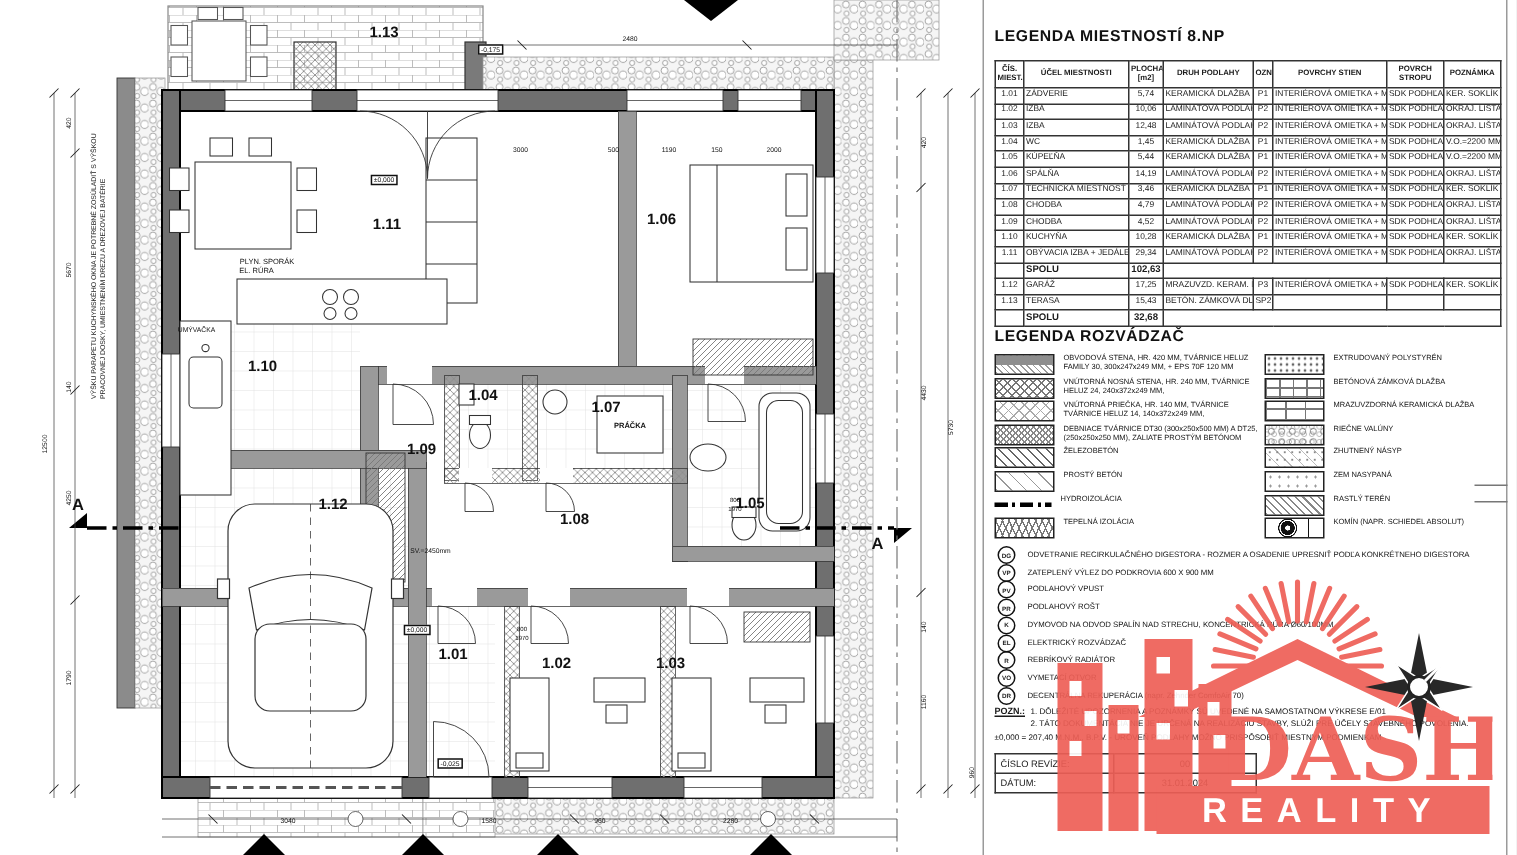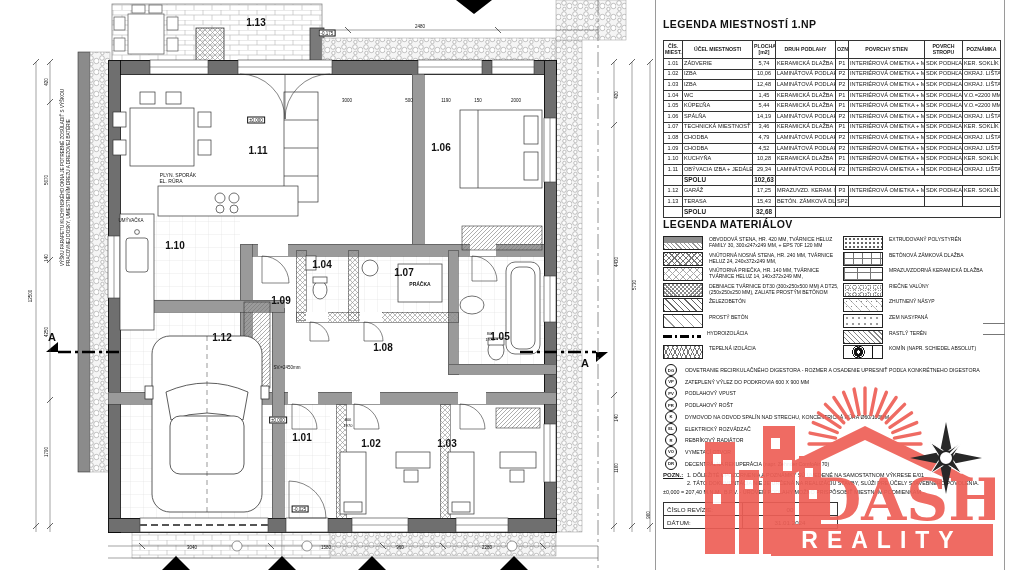--- a/index.html
+++ b/index.html
@@ -372,21 +372,21 @@
         <span class="plan-label" style="left: 400px; top: 547px; font-size: 4.5px;">960</span>
         <span class="plan-label" style="left: 487px; top: 547px; font-size: 4.5px;">2280</span>
         <span class="plan-label" style="left: 490px; top: 333px; font-size: 4px;">800</span>
         <span class="plan-label" style="left: 490px; top: 339px; font-size: 4px;">1970</span>
         <span class="plan-label" style="left: 348px; top: 419px; font-size: 4px;">800</span>
         <span class="plan-label" style="left: 348px; top: 425px; font-size: 4px;">1970</span>
       </div>
   </div>
 
   <div id="panel">
-    <div class="legend-title" style="top:18px">LEGENDA MIESTNOSTÍ 1.NP</div>
+    <div class="legend-title" style="top:18px">LEGENDA MIESTNOSTÍ 8.NP</div>
     <table class="rooms">
       <colgroup>
         <col style="width:19px">
           <col style="width:70px">
           <col style="width:23px">
           <col style="width:60px">
         <col style="width:13px">
           <col style="width:76px">
           <col style="width:38px">
           <col style="width:38px">
@@ -542,21 +542,21 @@
           </tr>
           <tr class="spolu">
             <td></td>
             <td>SPOLU</td>
             <td class="ctr">32,68</td>
             <td class="noborder" colspan="5"></td>
           </tr>
         </tbody>
     </table>
 
-    <div class="legend-title" style="top:218px">LEGENDA MATERIÁLOV</div>
+    <div class="legend-title" style="top:218px">LEGENDA ROZVÁDZAČ</div>
     <div id="materials">
         <div class="mat-item" style="left: 8px; top: 236px;">
           <div class="swatch sw-outer"></div>
                  <div class="mat-text" style="width:134px">OBVODOVÁ STENA, HR. 420 MM, TVÁRNICE HELUZ FAMILY 30, 300x247x249 MM, + EPS 70F 120 MM</div>
         </div>
         <div class="mat-item" style="left: 8px; top: 251.6px;">
           <div class="swatch sw-cross"></div>
                  <div class="mat-text" style="width:134px">VNÚTORNÁ NOSNÁ STENA, HR. 240 MM, TVÁRNICE HELUZ 24, 240x372x249 MM,</div>
         </div>
         <div class="mat-item" style="left: 8px; top: 267.2px;">

